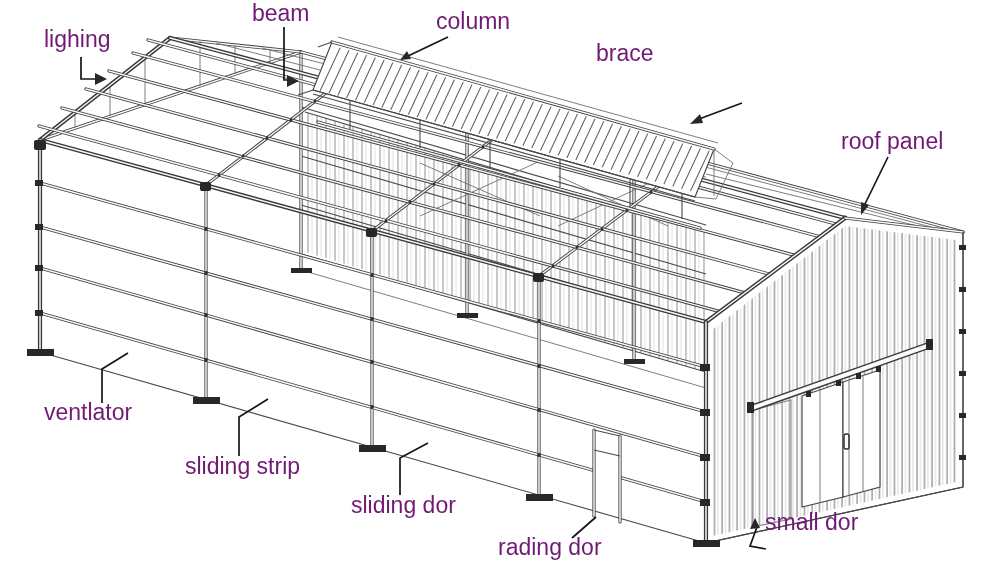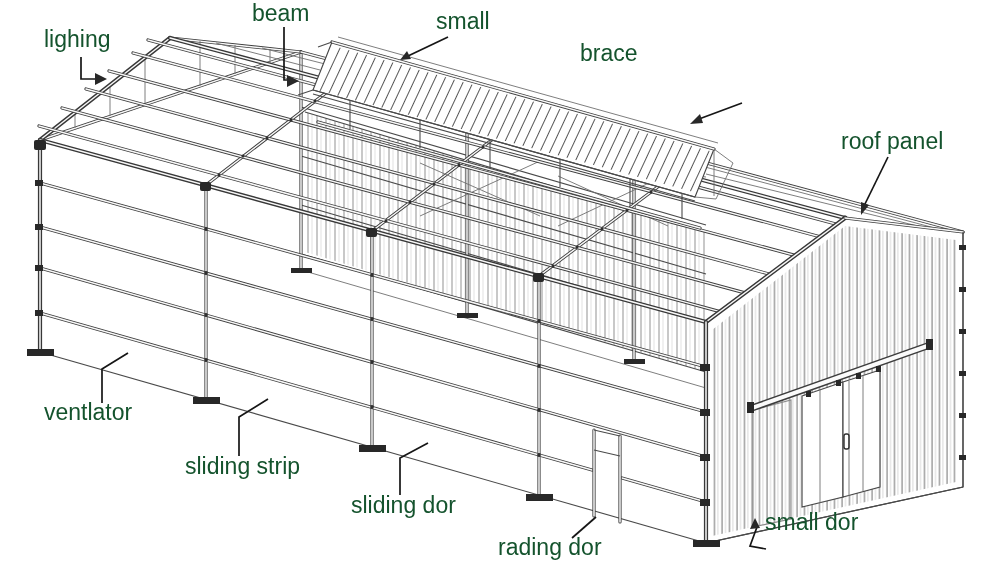--- a/index.html
+++ b/index.html
@@ -1,19 +1,19 @@
 <!DOCTYPE html>
 <html><head>
 <meta charset="utf-8">
 <style>
   html,body{margin:0;padding:0;background:#fff;}
   .stage{position:relative;width:1000px;height:562px;background:#fff;overflow:hidden;
          font-family:"Liberation Sans",sans-serif;}
   .stage svg{position:absolute;left:0;top:0;}
-  .lbl{position:absolute;font-size:23px;line-height:1.05;color:#14532d;white-space:nowrap;
+  .lbl{position:absolute;font-size:23px;line-height:1.05;color:#701a75;white-space:nowrap;
        font-family:"Liberation Sans",sans-serif;}
   
   .s1{stroke:#4a4a4a;stroke-width:1.1;fill:none}
   .thin{stroke:#6f6f6f;stroke-width:0.9;fill:none}
   .m3{stroke:#3d3d3d;stroke-width:3.2;fill:none;stroke-linecap:round}
   .m4{stroke:#383838;stroke-width:4.2;fill:none;stroke-linecap:round}
   .m7{stroke:#3d3d3d;stroke-width:7;fill:none;stroke-linecap:butt}
   .ov{stroke:#f8f8f8;stroke-width:1.5;fill:none;stroke-linecap:round}
   .ov4{stroke:#fbfbfb;stroke-width:4;fill:none;stroke-linecap:butt}
   .ldr{stroke:#161616;stroke-width:1.7;fill:none}
@@ -314,21 +314,21 @@
     <path class="ldr" d="M572,538 L596,517"></path>
     <g>
       <path class="ldr" d="M766,549 L750,546 L757,527"></path>
       <polygon class="blk" points="755,518 750,529 760,528"></polygon>
     </g>
   </g>
 </svg>
 
   <div class="lbl" style="left:44px;top:27px">lighing</div>
   <div class="lbl" style="left:252px;top:1px">beam</div>
-  <div class="lbl" style="left:436px;top:9px">small</div>
-  <div class="lbl" style="left:580px;top:41px">brace</div>
+  <div class="lbl" style="left:436px;top:9px">column</div>
+  <div class="lbl" style="left:596px;top:41px">brace</div>
   <div class="lbl" style="left:841px;top:129px">roof panel</div>
   <div class="lbl" style="left:44px;top:400px">ventlator</div>
   <div class="lbl" style="left:185px;top:454px">sliding strip</div>
   <div class="lbl" style="left:498px;top:535px">rading dor</div>
   <div class="lbl" style="left:351px;top:493px">sliding dor</div>
   <div class="lbl" style="left:765px;top:510px">small dor</div>
 </div>
 
 </body></html>

